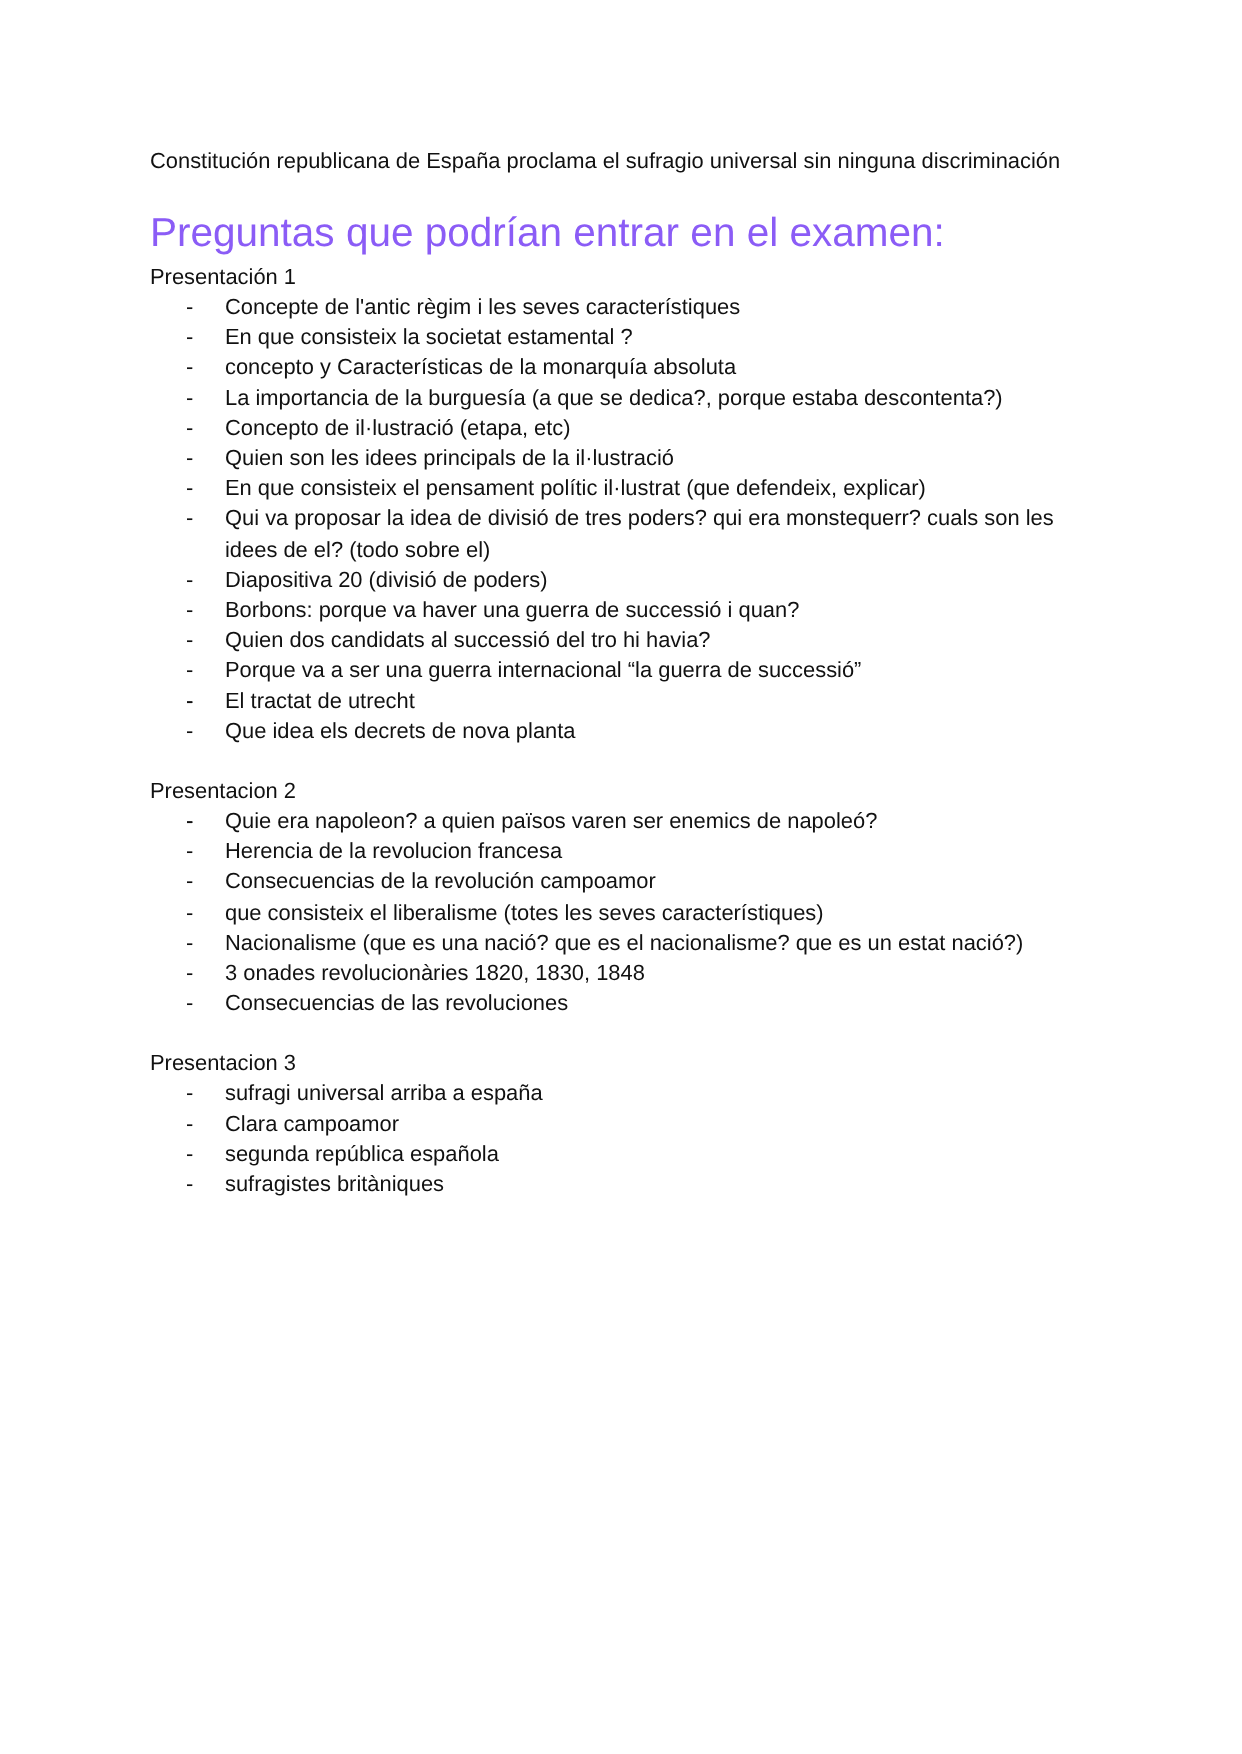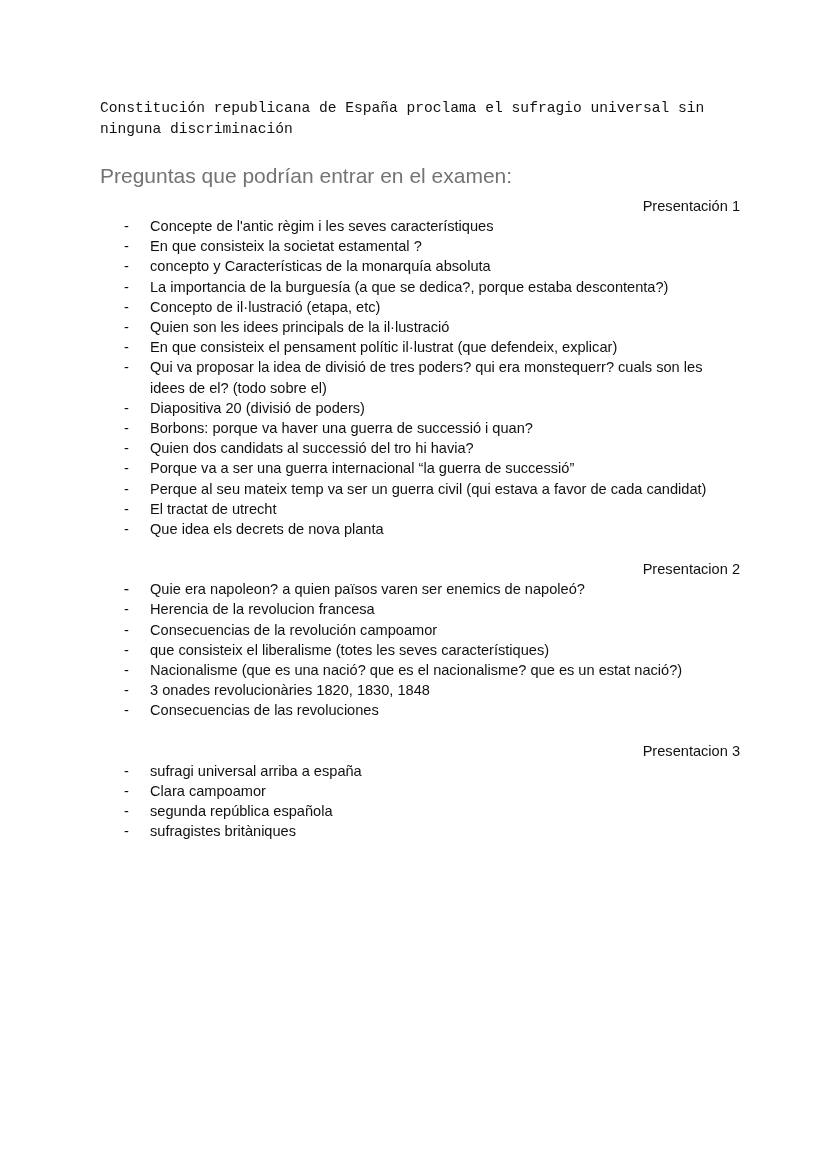--- a/index.html
+++ b/index.html
@@ -18,34 +18,32 @@
     .page {
       position: absolute;
       left: 100px;
       top: 98px;
       width: 640px;
     }
     .intro {
       font-size: 14.6px;
       line-height: 21px;
       margin: 0;
-      font-family: Liberation Mono, monospace;
     }
     .heading {
-      font-size: 21px;
+      font-size: 27px;
       line-height: 28px;
       font-weight: normal;
       margin: 22px 0 0 0;
-      color: #737373;
+      color: #8b5cf6;
     }
     .section-title {
       font-size: 14.6px;
       line-height: 20px;
       margin: 0;
-      text-align: right;
     }
     .section {
       margin: 0;
     }
     .section.first { margin-top: 6px; }
     .section.next { margin-top: 20px; }
     ul.items {
       list-style: none;
       margin: 0;
       padding: 0;
@@ -77,21 +75,21 @@
       <li><span class="dash">-</span><span>concepto y Características de la monarquía absoluta</span></li>
       <li><span class="dash">-</span><span>La importancia de la burguesía (a que se dedica?, porque estaba descontenta?)</span></li>
       <li><span class="dash">-</span><span>Concepto de il·lustració (etapa, etc)</span></li>
       <li><span class="dash">-</span><span>Quien son les idees principals de la il·lustració</span></li>
       <li><span class="dash">-</span><span>En que consisteix el pensament polític il·lustrat (que defendeix, explicar)</span></li>
       <li><span class="dash">-</span><span>Qui va proposar la idea de divisió de tres poders?  qui era monstequerr? cuals son les idees de el? (todo sobre el)</span></li>
       <li><span class="dash">-</span><span>Diapositiva 20 (divisió de poders)</span></li>
       <li><span class="dash">-</span><span>Borbons: porque va haver una guerra de successió i quan?</span></li>
       <li><span class="dash">-</span><span>Quien dos candidats al successió del tro hi havia?</span></li>
       <li><span class="dash">-</span><span>Porque va a ser una guerra internacional “la guerra de successió”</span></li>
-      <li><span class="dash">-</span><span>Perque al seu mateix temp va ser un guerra civil (qui estava a favor de cada candidat)</span></li>
+      <li><span class="dash">-</span></li>
       <li><span class="dash">-</span><span>El tractat de utrecht</span></li>
       <li><span class="dash">-</span><span>Que idea els decrets de nova planta</span></li>
     </ul>
   </div>
 
   <div class="section next">
     <p class="section-title">Presentacion 2</p>
     <ul class="items">
       <li><span class="dash">-</span></li>
       <li><span class="dash">-</span><span>Quie era napoleon? a quien països varen ser enemics de napoleó?</span></li>

